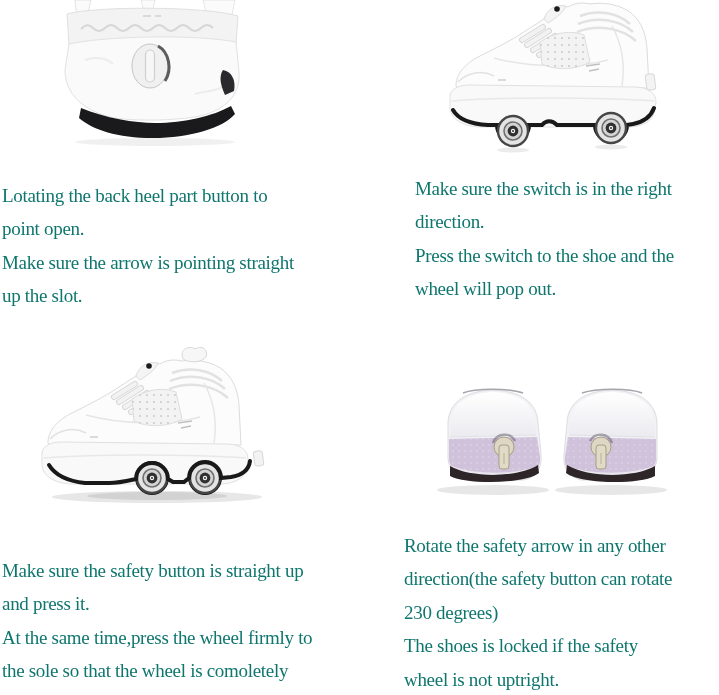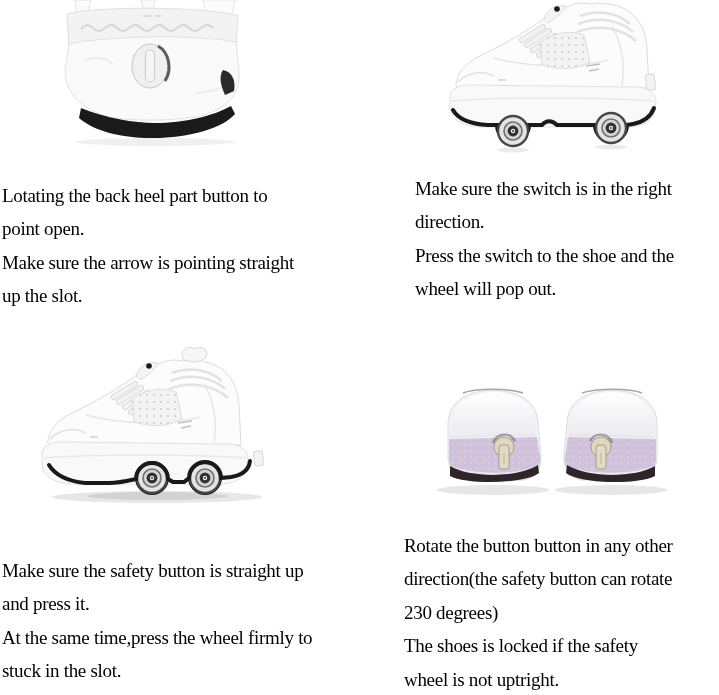--- a/index.html
+++ b/index.html
@@ -3,21 +3,21 @@
 <meta charset="utf-8">
 <style>
   html,body{margin:0;padding:0;}
   body{
     width:719px;height:695px;background:#ffffff;overflow:hidden;position:relative;
     font-family:"Liberation Serif", serif;
   }
   .stage{position:absolute;inset:0;width:719px;height:695px;}
   .photo{position:absolute;}
   .caption{
-    position:absolute;color:#000000;font-size:19px;line-height:33.4px;
+    position:absolute;color:#0f766e;font-size:19px;line-height:33.4px;
     letter-spacing:-0.3px;white-space:nowrap;
   }
   .cap-line{display:block;}
   #photo1{left:55px;top:0;}
   #photo2{left:440px;top:0;}
   #photo3{left:35px;top:345px;}
   #photo4{left:433px;top:383px;}
   #cap1{left:2px;top:179px;}
   #cap2{left:415px;top:172px;}
   #cap3{left:2px;top:554px;}
@@ -174,24 +174,25 @@
     <span class="cap-line">Make sure the switch is in the right</span>
     <span class="cap-line">direction.</span>
     <span class="cap-line">Press the switch to the shoe and the</span>
     <span class="cap-line">wheel will pop out.</span>
   </div>
 
   <div id="cap3" class="caption">
     <span class="cap-line">Make sure the safety button is straight up</span>
     <span class="cap-line">and press it.</span>
     <span class="cap-line">At the same time,press the wheel firmly to</span>
+    <span class="cap-line">the sole so that the wheel is comoletely</span>
     <span class="cap-line">stuck in the slot.</span>
   </div>
 
   <div id="cap4" class="caption">
-    <span class="cap-line">Rotate the button button in any other</span>
+    <span class="cap-line">Rotate the safety arrow in any other</span>
     <span class="cap-line">direction(the safety button can rotate</span>
     <span class="cap-line">230 degrees)</span>
     <span class="cap-line">The shoes is locked if the safety</span>
     <span class="cap-line">wheel is not uptright.</span>
   </div>
 
 </div>
 
 </body></html>

